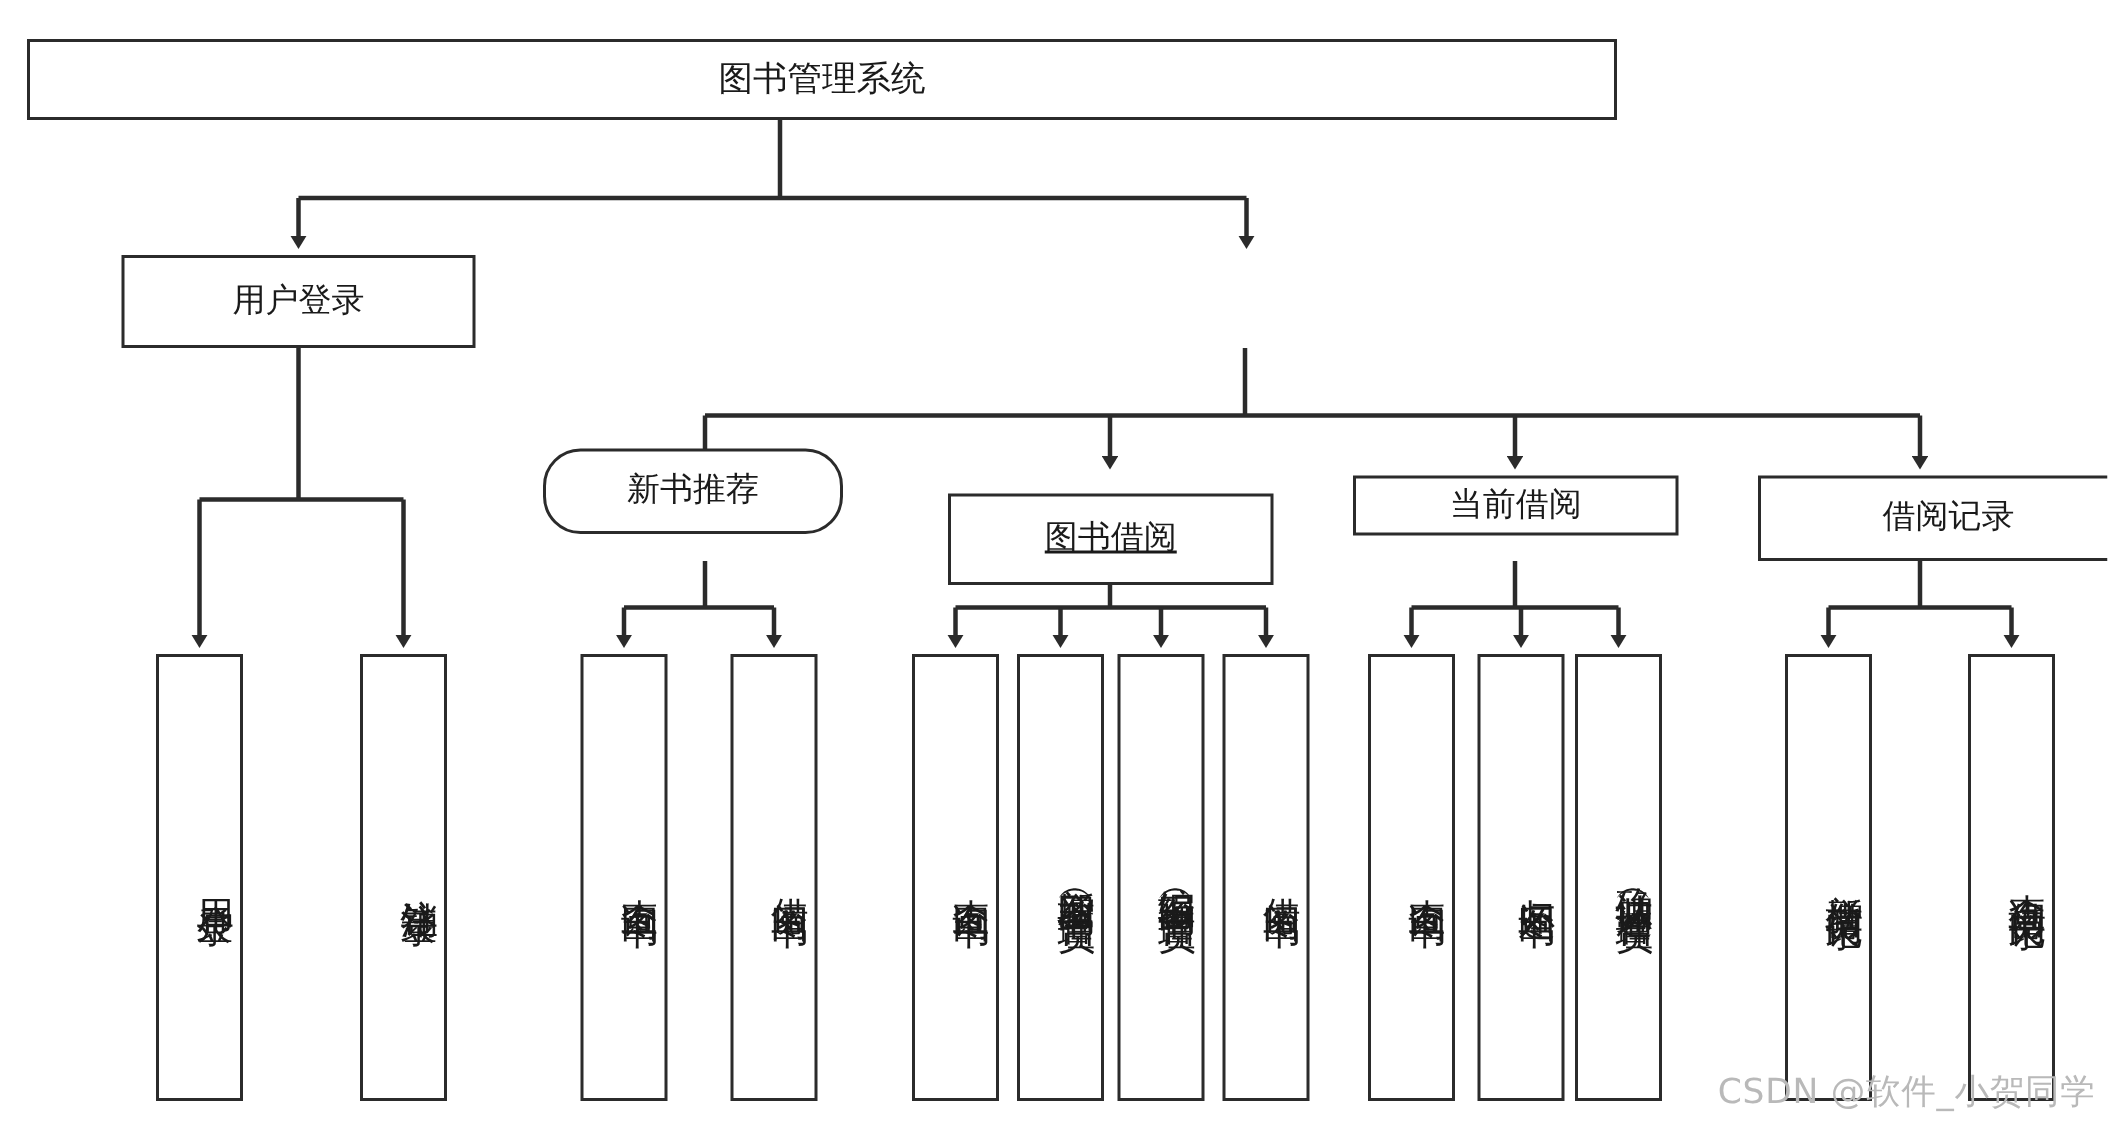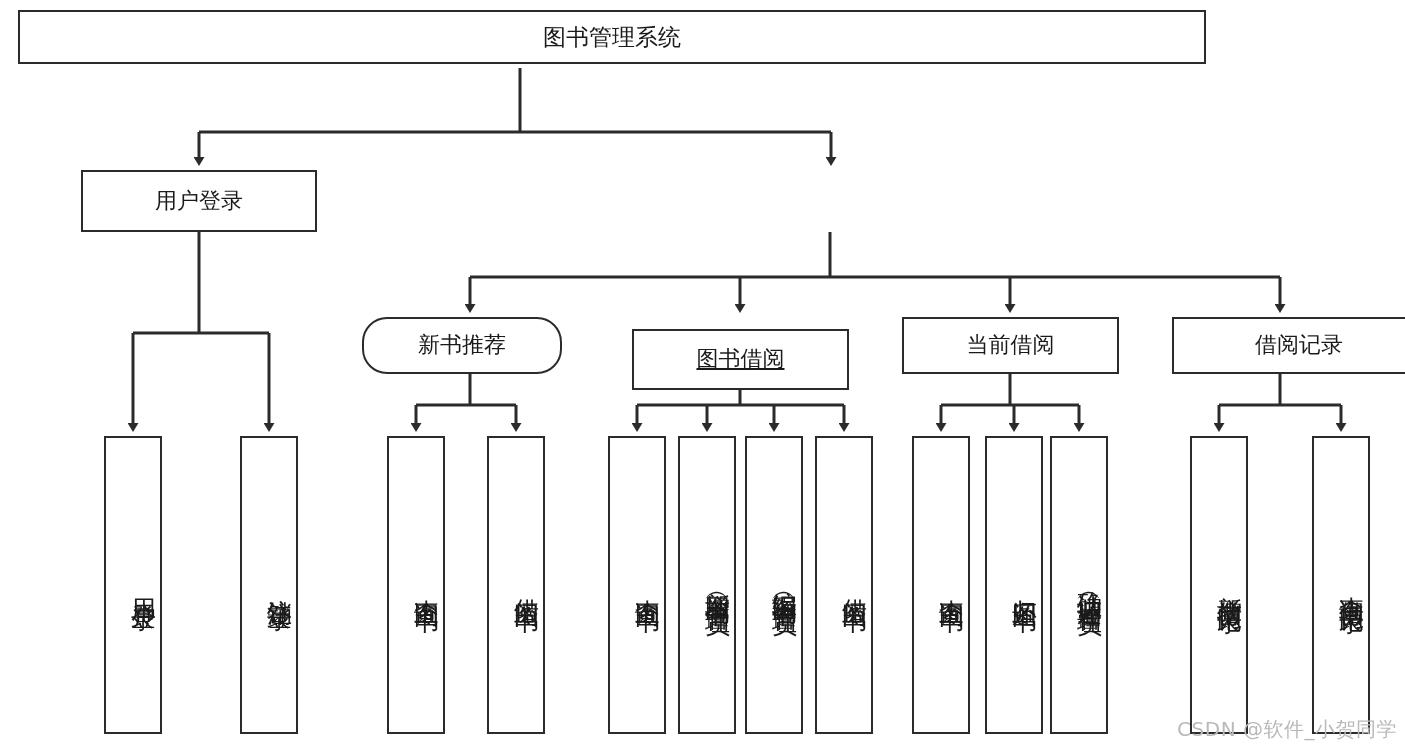--- a/index.html
+++ b/index.html
@@ -57,21 +57,21 @@
   .node.v .vtext {
     writing-mode: vertical-rl;
     text-orientation: upright;
     display: block;
     white-space: pre-line;
   }
   .watermark {
     position: absolute;
     right: 8px;
     bottom: 4px;
-    font-size: 20px;
+    font-size: 23px;
     color: #b9b9b9;
     letter-spacing: 0.5px;
     white-space: nowrap;
     user-select: none;
   }
 </style>
 </head>
 <body>
 
 <div id="canvas">
@@ -119,35 +119,35 @@
       <path d="M1014,405 L1014,424" marker-end="url(#arrow)"></path>
       <path d="M1079,405 L1079,424" marker-end="url(#arrow)"></path>
 
       <path d="M1280,374 L1280,405"></path>
       <path d="M1219,405 L1341,405"></path>
       <path d="M1219,405 L1219,424" marker-end="url(#arrow)"></path>
       <path d="M1341,405 L1341,424" marker-end="url(#arrow)"></path>
     </g>
   </svg>
 
-  <div class="node h root" id="node-root" style="left: 18px; top: 10px; width: 1188px; height: 54px;">
+  <div class="node h root" id="node-root" style="left: 18px; top: 26px; width: 1060px; height: 54px;">
     <span>图书管理系统</span>
   </div>
 
   <div class="node h" id="node-l2-0" style="left: 81px; top: 170px; width: 236px; height: 62px;">
     <span>用户登录</span>
   </div>
 
-  <div class="node h" id="node-l3-0" style="left: 362px; top: 317px; width: 200px; height: 57px; border-radius: 25px;">
+  <div class="node h" id="node-l3-0" style="left: 362px; top: 299px; width: 200px; height: 57px; border-radius: 25px;">
     <span>新书推荐</span>
   </div>
   <div class="node h" id="node-l3-1" style="left: 632px; top: 329px; width: 217px; height: 61px; text-decoration: underline;">
     <span>图书借阅</span>
   </div>
-  <div class="node h" id="node-l3-2" style="left: 902px; top: 317px; width: 217px; height: 57px;">
+  <div class="node h" id="node-l3-2" style="left: 902px; top: 317px; width: 217px; height: 40px;">
     <span>当前借阅</span>
   </div>
   <div class="node h" id="node-l3-3" style="left: 1172px; top: 317px; width: 254px; height: 57px;">
     <span>借阅记录</span>
   </div>
 
   <div class="node v" id="leaf-0" style="left: 104px; top: 436px; width: 58px; height: 298px;">
     <span class="vtext">用户登录</span>
   </div>
   <div class="node v" id="leaf-1" style="left: 240px; top: 436px; width: 58px; height: 298px;">

